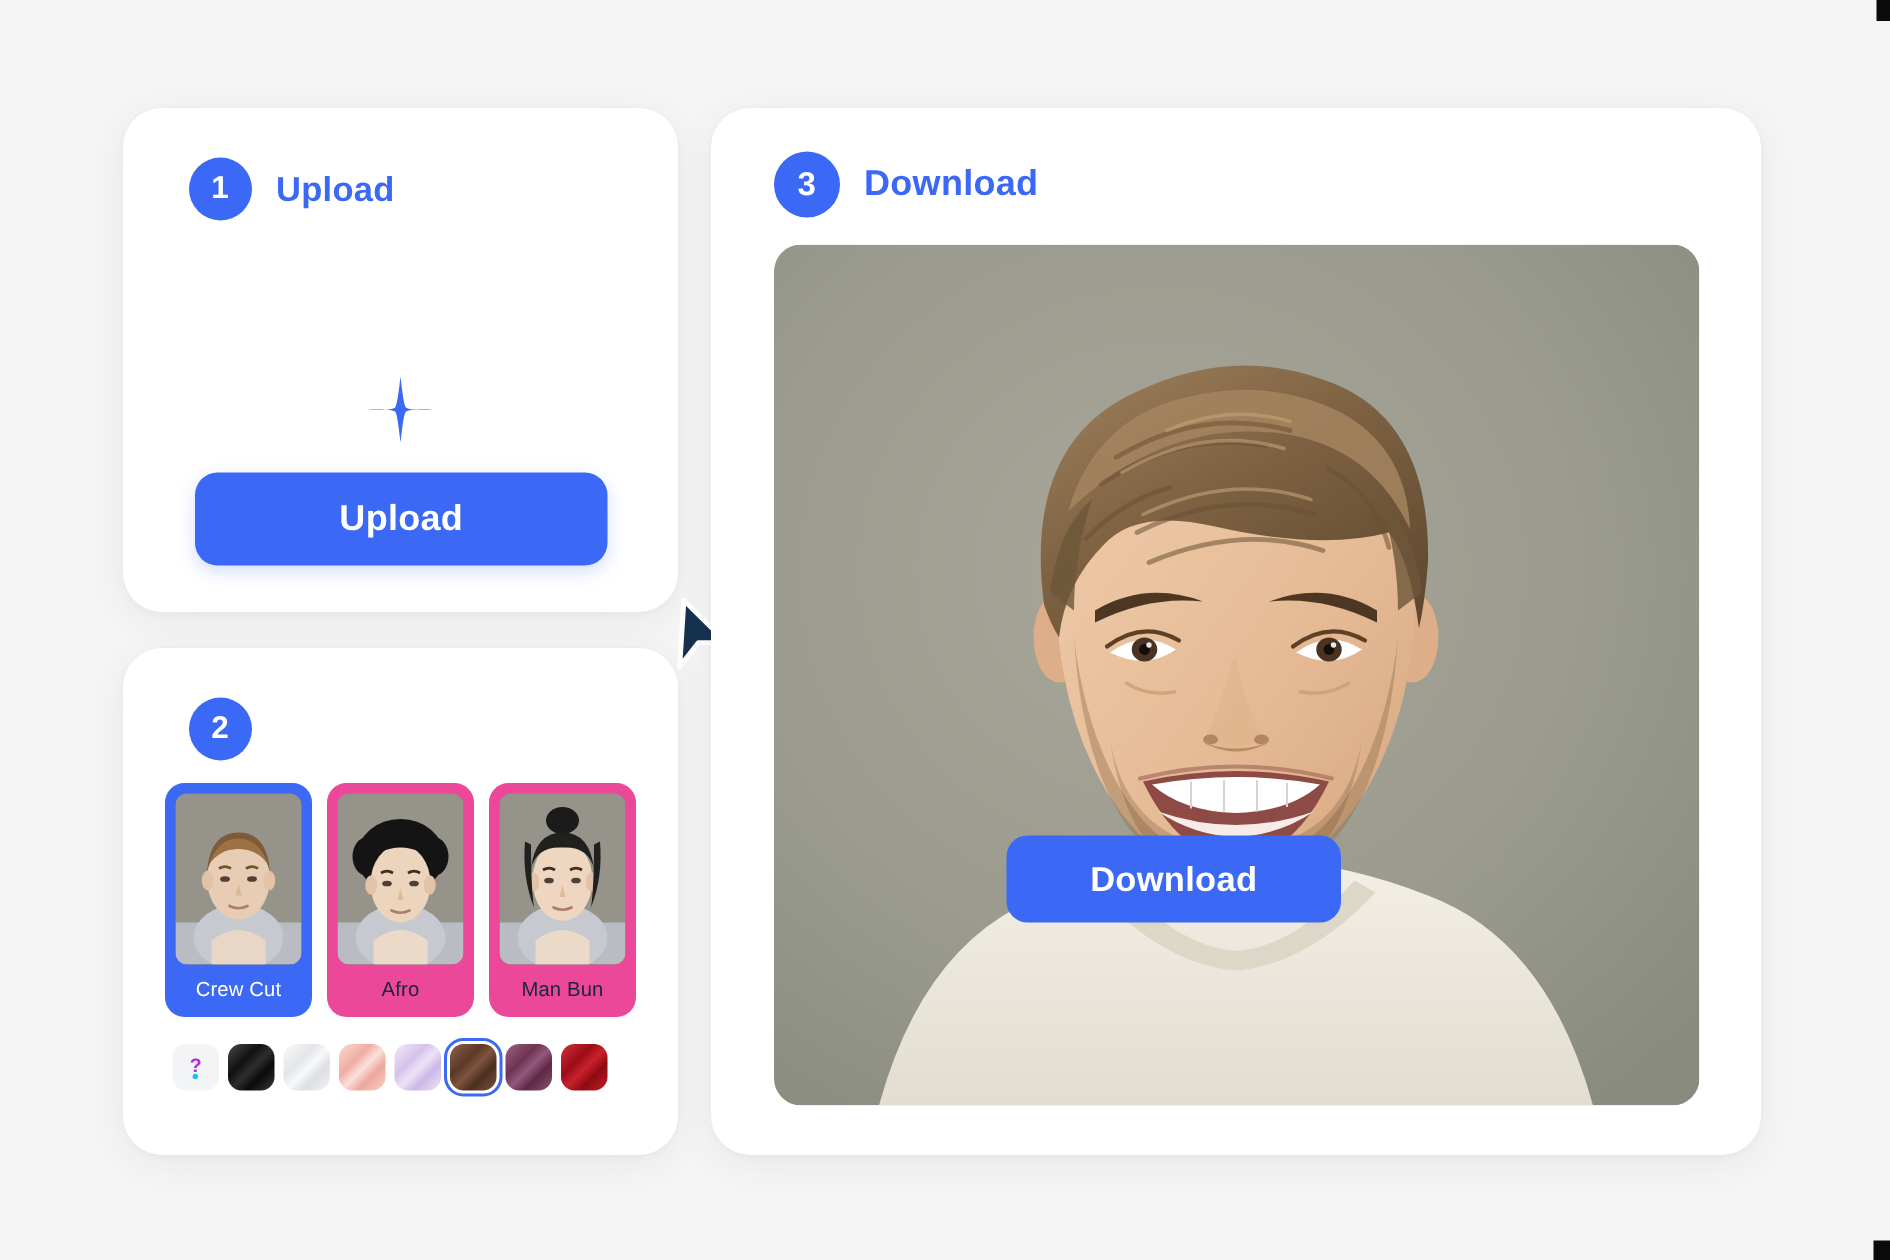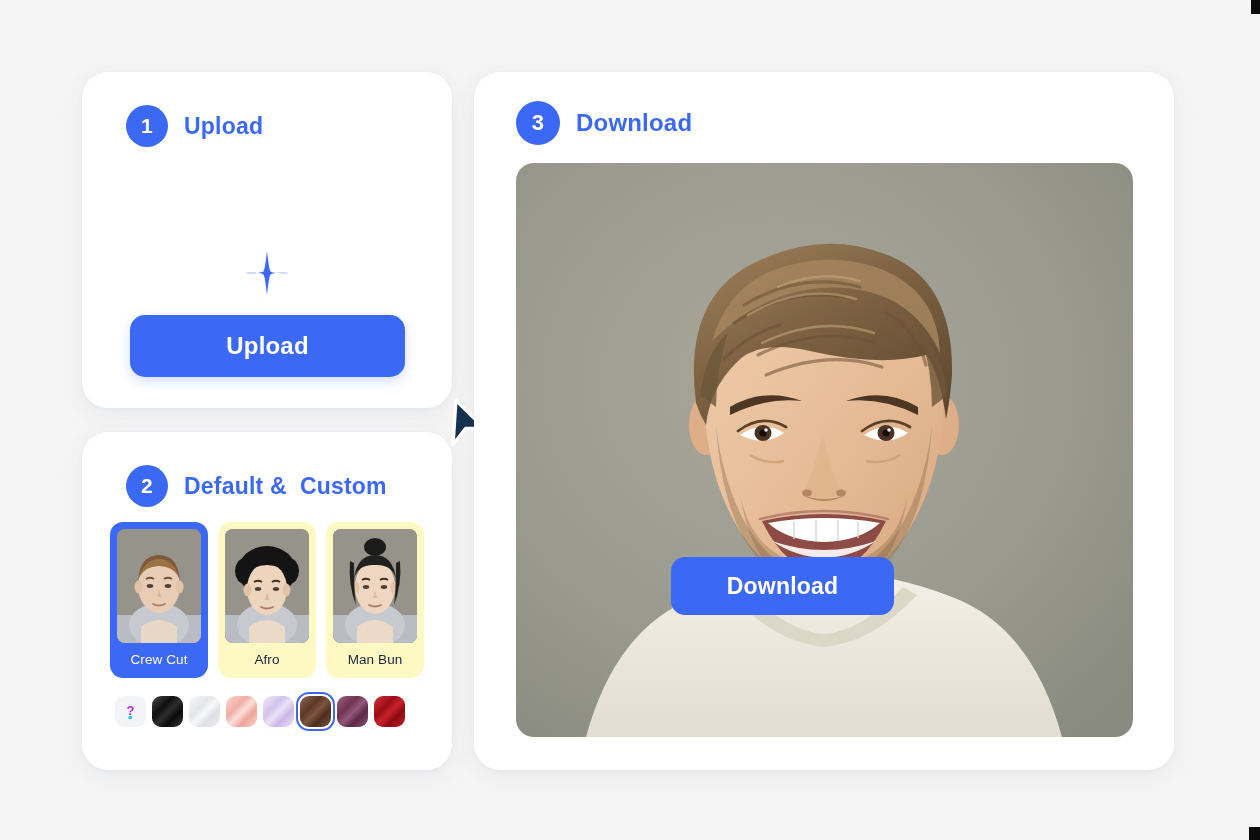--- a/index.html
+++ b/index.html
@@ -79,21 +79,21 @@
 
   
   .cursor { position: absolute; pointer-events: none; }
   #cursor-upload   { left: 356px; top: 326px; }
 
   
   .style-row { position: absolute; left: 28px; top: 90px; display: flex; gap: 10px; justify-content: center; }
   .style-card {
     width: 98px; height: 156px;
     border-radius: 13px;
-    background: #fef9c3;
+    background: #ec4899;
     padding: 7px 7px 0 7px;
     display: flex; flex-direction: column; align-items: center;
     cursor: pointer;
   }
   .style-card.selected { background: #3b68f5; }
   .thumb {
     width: 84px; height: 114px;
     border-radius: 8px;
     overflow: hidden;
     position: relative;
@@ -187,21 +187,20 @@
           <path d="M10 6 L46 24 L28 30 L21 49 Z" fill="#16324f" stroke="#ffffff" stroke-width="3.4" stroke-linejoin="round"></path>
         </g>
       </svg>
     </div>
   </section>
 
   <section class="card" id="card-styles">
 
     <div class="step-head" id="head-styles">
       <div class="step-badge">2</div>
-      <div class="step-title">Default &amp;  Custom</div>
     </div>
 
     <div class="style-row">
 
       <div class="style-card selected">
         <div class="thumb">
           <svg width="84" height="114" viewBox="0 0 84 114" preserveAspectRatio="xMidYMid slice">
             <rect width="84" height="114" fill="#96948a"></rect>
             <rect y="86" width="84" height="28" fill="#b9bcc2"></rect>
             <ellipse cx="42" cy="96" rx="30" ry="22" fill="#c6c9cf"></ellipse>

